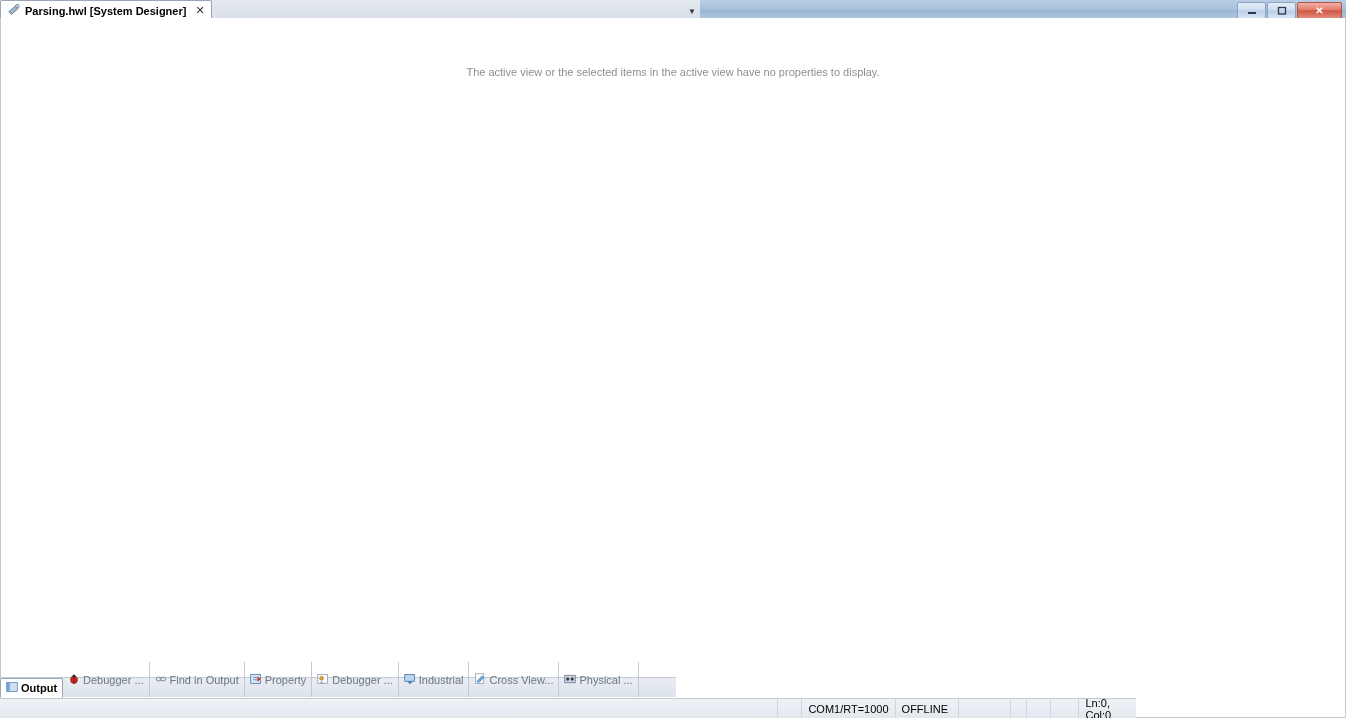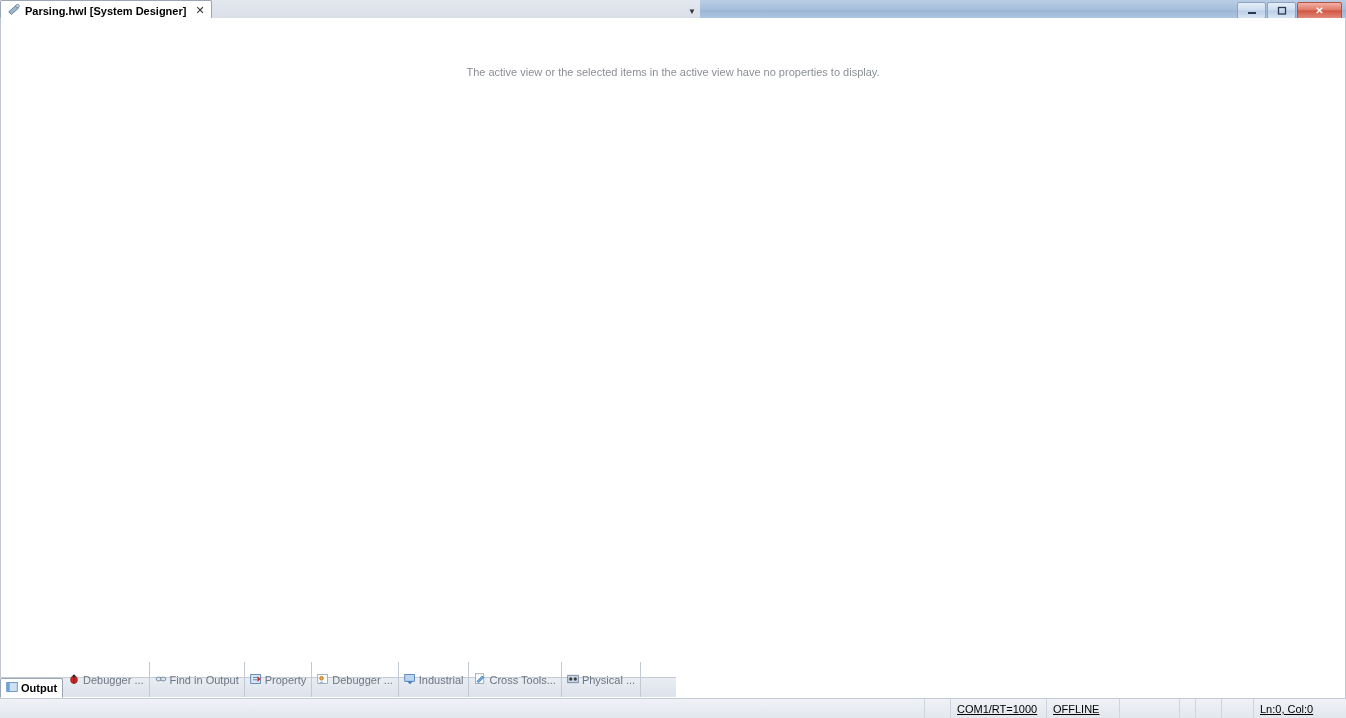--- a/index.html
+++ b/index.html
@@ -266,23 +266,23 @@
     display:flex; align-items:flex-end;
     background:linear-gradient(#e9edf3,#dde3ec); border-top:1px solid #c5ccd6;
   }
   .dtab { height:35px; display:flex;align-items:center;gap:3px;padding:0 5px;font-size:11px;
     color:#6d7682; border-right:1px solid #c2c9d3; white-space:nowrap;}
   .dtab.active { background:#fff; color:#000; border:1px solid #9aa6b5; border-bottom-color:#fff;
     height:20px; margin-bottom:-1px; border-radius:2px 2px 0 0; }
 
   
   .statusbar {
-    position:absolute; left:0; bottom:0; width:1346px; height:20px;
+    position:absolute; left:0; bottom:0; width:1136px; height:20px;
     background:linear-gradient(#f0f2f6,#e2e6ee); border-top:1px solid #c3cad4;
-    display:flex; align-items:center; font-size:11px;text-decoration:underline;
+    display:flex; align-items:center; font-size:11px;
   }
   .sb-cell { height:20px; display:flex; align-items:center; padding:0 6px;
     border-right:1px solid #cfd5de; }
 </style>
 </head>
 <body>
 
 <div id="app">
 
   <div class="titlebar">
@@ -1572,21 +1572,21 @@
       </span>
       <span>Industrial</span>
     </div>
     <div class="dtab">
       <span>
         <svg width="12" height="12" viewBox="0 0 16 16">
             <rect x="2" y="1" width="11" height="13" fill="#fbfcfd" stroke="#8e99a6"></rect>
             <path d="M4 11l7-7 2 2-7 7z" fill="#6eb0e8" stroke="#2f6ca8"></path>
           </svg>
       </span>
-      <span>Cross Tools...</span>
+      <span>Cross View...</span>
     </div>
     <div class="dtab">
       <span>
         <svg width="12" height="12" viewBox="0 0 16 16">
             <rect x="1" y="3" width="14" height="10" fill="#cfd8e2" stroke="#5f7288"></rect>
             <circle cx="5" cy="8" r="2.2" fill="#3a4049"></circle>
             <circle cx="11" cy="8" r="2.2" fill="#3a4049"></circle>
           </svg>
       </span>
       <span>Physical ...</span>

